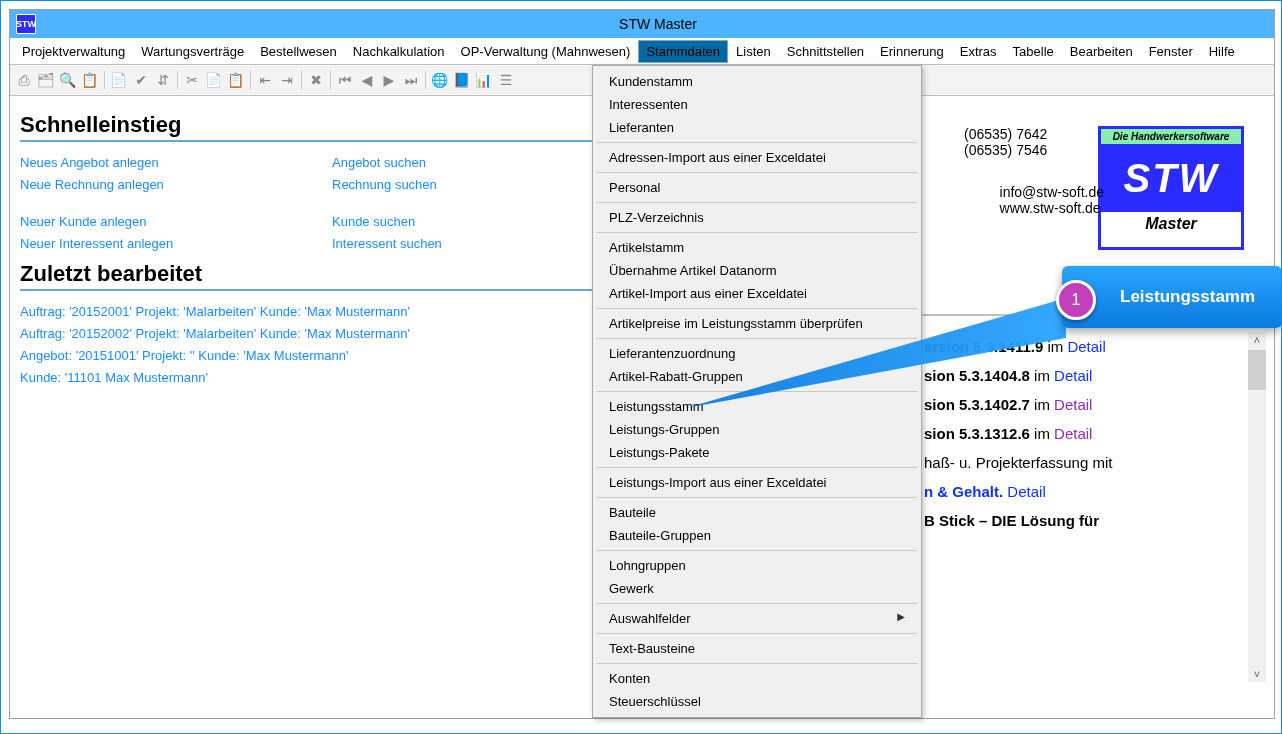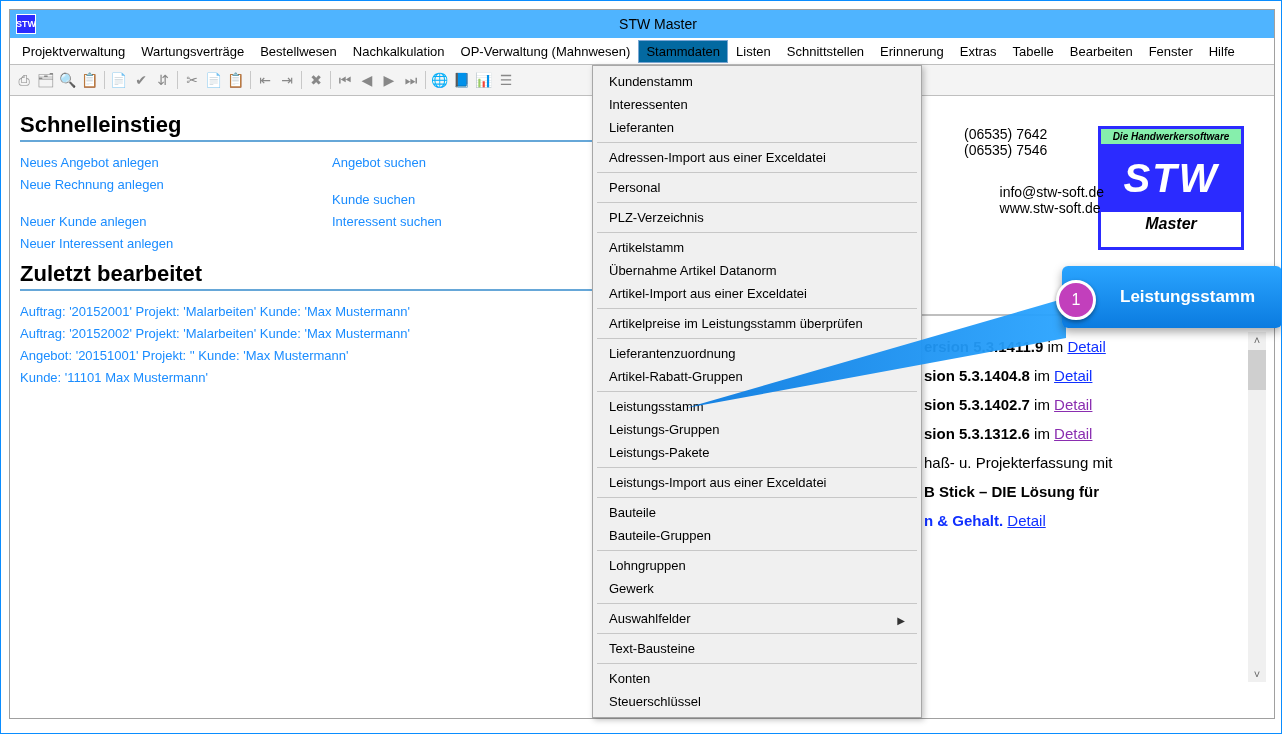--- a/index.html
+++ b/index.html
@@ -31,30 +31,30 @@
   .right{position:absolute;right:30px;top:30px;width:280px}
   .phone{font-size:14px}
   .logo{position:absolute;right:0;top:0;width:140px;height:118px;border:3px solid #2b2bff;background:#fff;text-align:center}
   .logo .slogan{background:#86efac;font:italic 700 10px Arial;color:#000;padding:2px 0;border-bottom:3px solid #2b2bff}
   .logo .stw{background:#2b2bff;color:#fff;font:italic 900 40px Arial;height:62px;display:flex;align-items:center;justify-content:center;letter-spacing:2px}
   .logo .master{font:italic 700 16px Arial;padding:3px 0;border-top:3px solid #2b2bff}
   .emails{position:absolute;right:170px;top:88px;font-size:14px}
   
   .news{position:absolute;right:30px;top:230px;width:320px}
   .news .line{font-size:15px;margin:12px 0}
-  .news .dlink{color:#1030ff;text-decoration:underline;cursor:pointer}
+  .news .dlink{color:#1030ff;cursor:pointer}
   .news .dlink.visited{color:#8a2db0}
   .scroll{position:absolute;right:8px;top:236px;width:18px;height:350px;background:#f0f0f0}
   .scroll .up,.scroll .dn{height:16px;text-align:center;color:#666;font-size:11px;line-height:16px}
   .scroll .dn{position:absolute;bottom:0;width:100%}
   .scroll .thumb{height:40px;background:#cfcfcf;margin-top:2px}
   .news-rule{position:absolute;right:0;top:218px;width:365px;height:2px;background:#bfbfbf}
   
   .dropdown{position:absolute;left:582px;top:55px;width:328px;background:#f0f0f0;border:1px solid #a7a7a7;box-shadow:2px 2px 6px rgba(0,0,0,.25);padding:4px 0;z-index:50}
-  .dropdown .ditem{padding:4px 16px;font-size:13px;cursor:default;color:#000;display:flex;justify-content:space-between;align-items:flex-end}
+  .dropdown .ditem{padding:4px 16px;font-size:13px;cursor:default;color:#000;display:flex;justify-content:space-between;align-items:flex-start}
   .dropdown .dsep{height:1px;background:#c7c7c7;margin:3px 4px}
   .submenu-arrow{font-size:10px;color:#333}
   
   .callout{position:absolute;left:1052px;top:256px;z-index:100}
   .callout-box{width:220px;height:62px;background:linear-gradient(#2aa4ff,#0b7be0);border-radius:6px;color:#fff;display:flex;align-items:center;font:700 17px Arial;padding-left:58px;box-sizing:border-box;box-shadow:0 4px 10px rgba(0,0,0,.35)}
   .callout-badge{position:absolute;left:-6px;top:14px;width:34px;height:34px;border-radius:50%;background:#c23fbc;border:3px solid #fff;color:#fff;display:flex;align-items:center;justify-content:center;font:400 16px Arial;box-shadow:0 2px 4px rgba(0,0,0,.4)}
   
   .pointer-svg{position:absolute;left:676px;top:288px;width:400px;height:140px;z-index:80;pointer-events:none}
 </style>
 </head>
@@ -123,20 +123,21 @@
         <div class="cols">
           <div class="colA" id="colA">
               <div class="link">Neues Angebot anlegen</div>
               <div class="link">Neue Rechnung anlegen</div>
               <div>&nbsp;</div>
               <div class="link">Neuer Kunde anlegen</div>
               <div class="link">Neuer Interessent anlegen</div>
             </div>
           <div class="colB" id="colB">
               <div class="link">Angebot suchen</div>
+              <div class="link">Rechnung suchen</div>
               <div>&nbsp;</div>
               <div class="link">Kunde suchen</div>
               <div class="link">Interessent suchen</div>
             </div>
         </div>
         <div class="recent">
           <div class="section-title">Zuletzt bearbeitet</div>
           <div class="rule"></div>
           <div id="recent-list">
               <div class="link">Auftrag: '20152001' Projekt: 'Malarbeiten' Kunde: 'Max Mustermann'</div>
@@ -162,22 +163,22 @@
       </div>
 
       <div class="news-rule"></div>
 
       <div class="news" id="news">
           <div class="line"><b>ersion 5.3.1411.9</b> im <span class="dlink">Detail</span></div>
           <div class="line"><b>sion 5.3.1404.8</b> im <span class="dlink">Detail</span></div>
           <div class="line"><b>sion 5.3.1402.7</b> im <span class="dlink visited">Detail</span></div>
           <div class="line"><b>sion 5.3.1312.6</b> im <span class="dlink visited">Detail</span></div>
           <div class="line">haß- u. Projekterfassung mit</div>
+          <div class="line"><b style="color: rgb(16, 48, 255);">n &amp; Gehalt.</b> <span class="dlink">Detail</span></div>
           <div class="line"><b>B Stick – DIE Lösung für</b></div>
-          <div class="line"><b style="color: rgb(16, 48, 255);">n &amp; Gehalt.</b> <span class="dlink">Detail</span></div>
         </div>
 
       <div class="scroll">
         <div class="up">˄</div>
         <div class="thumb"></div>
         <div class="dn">˅</div>
       </div>
 
     </div>
 

